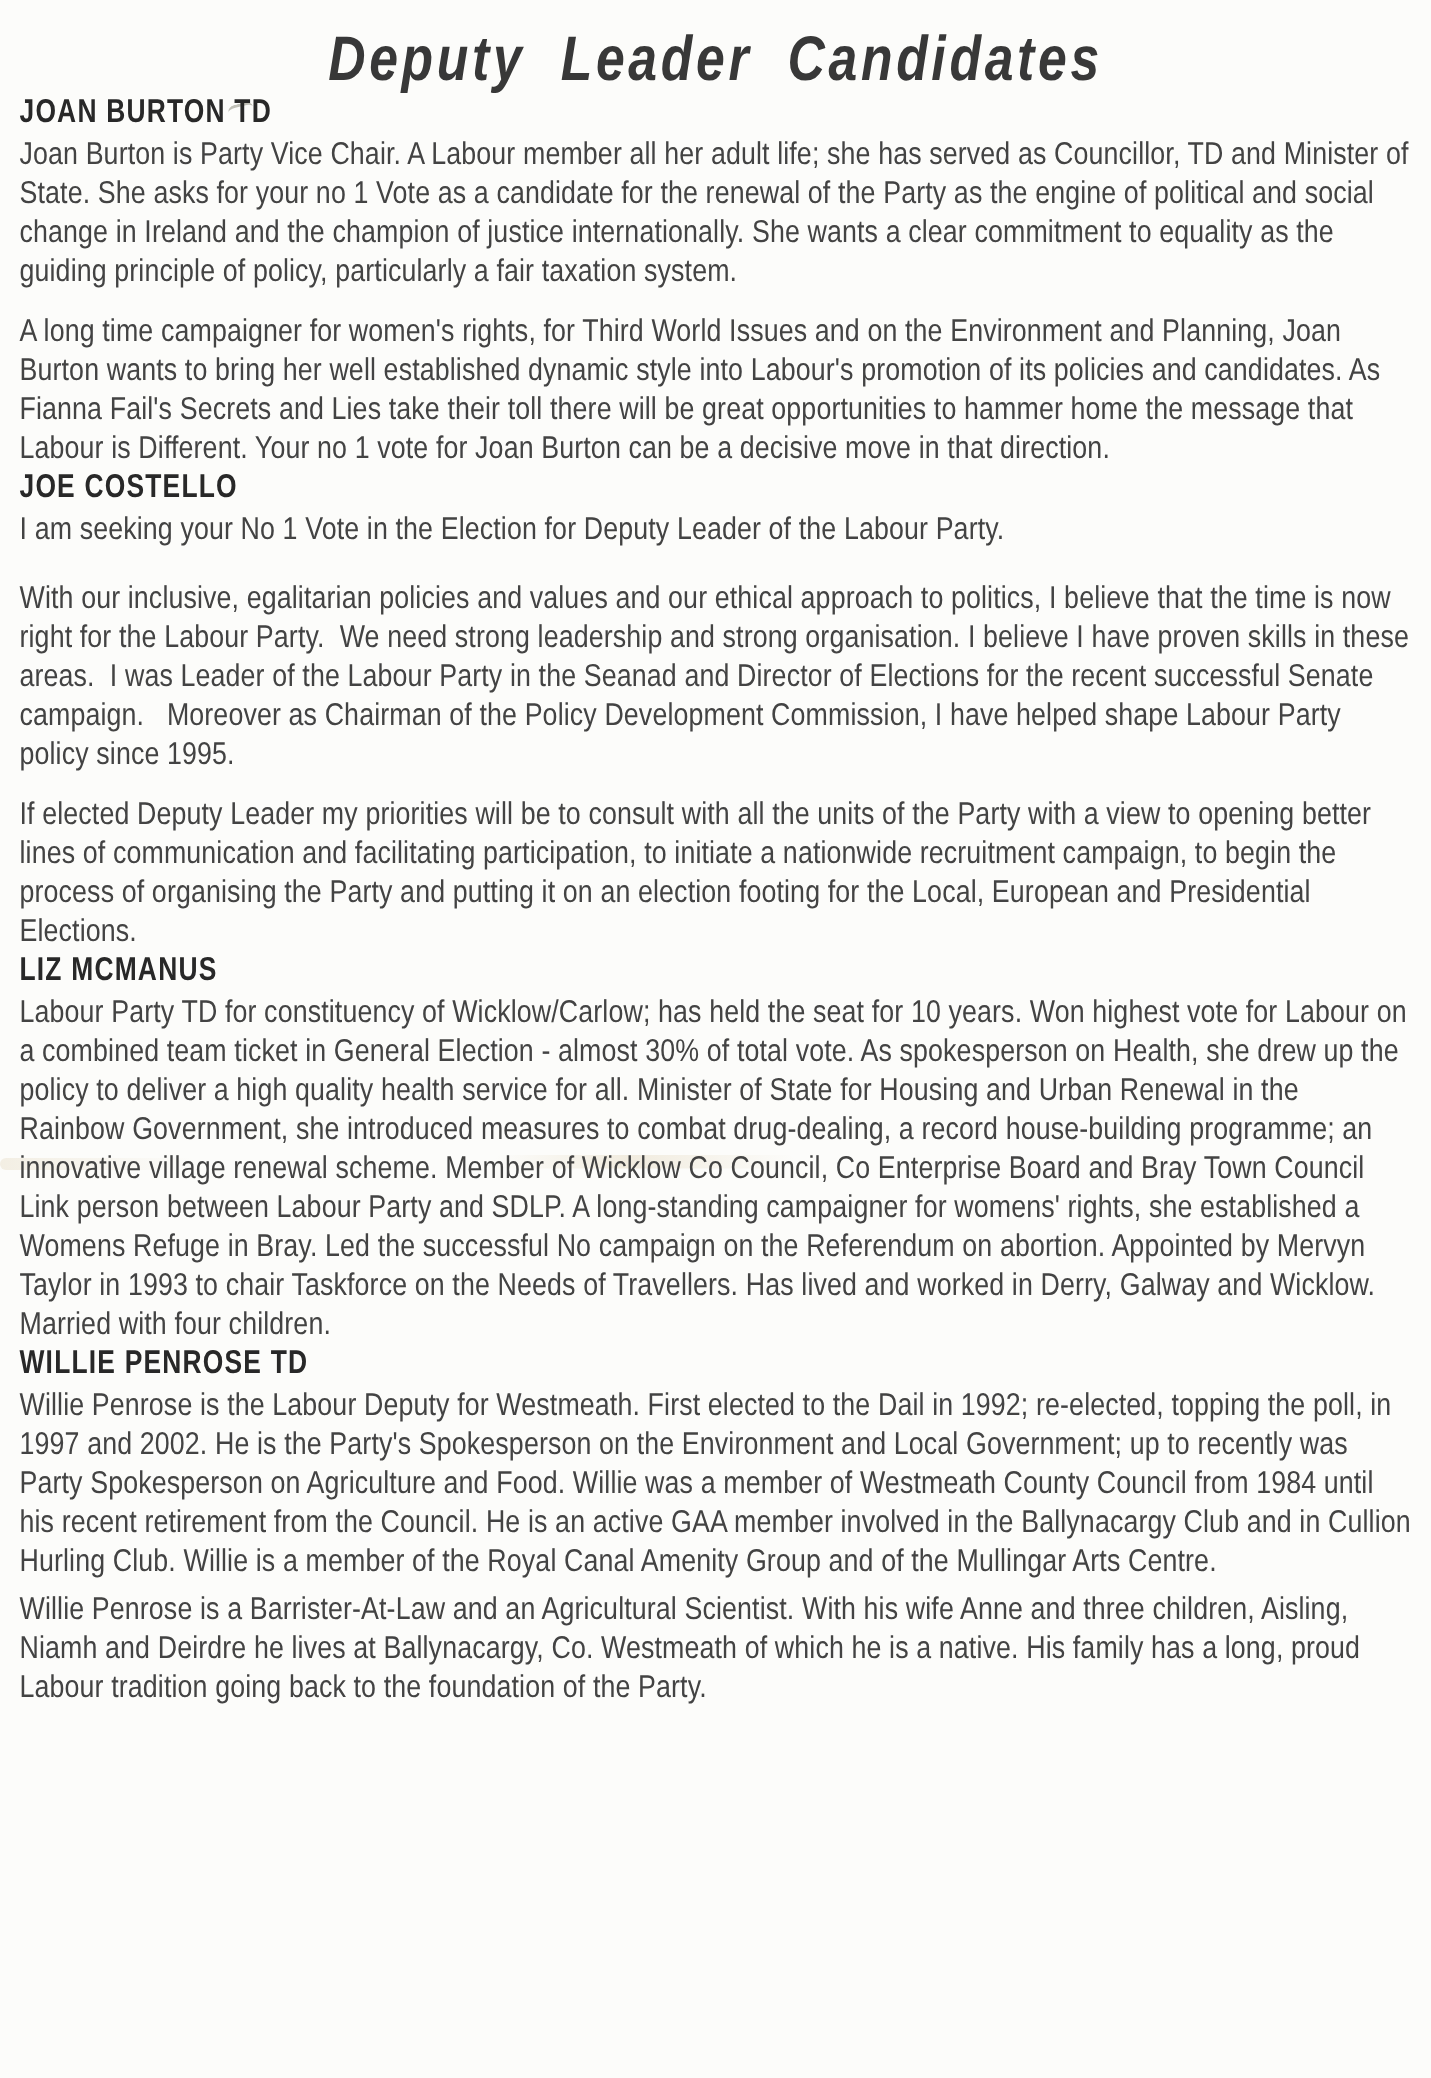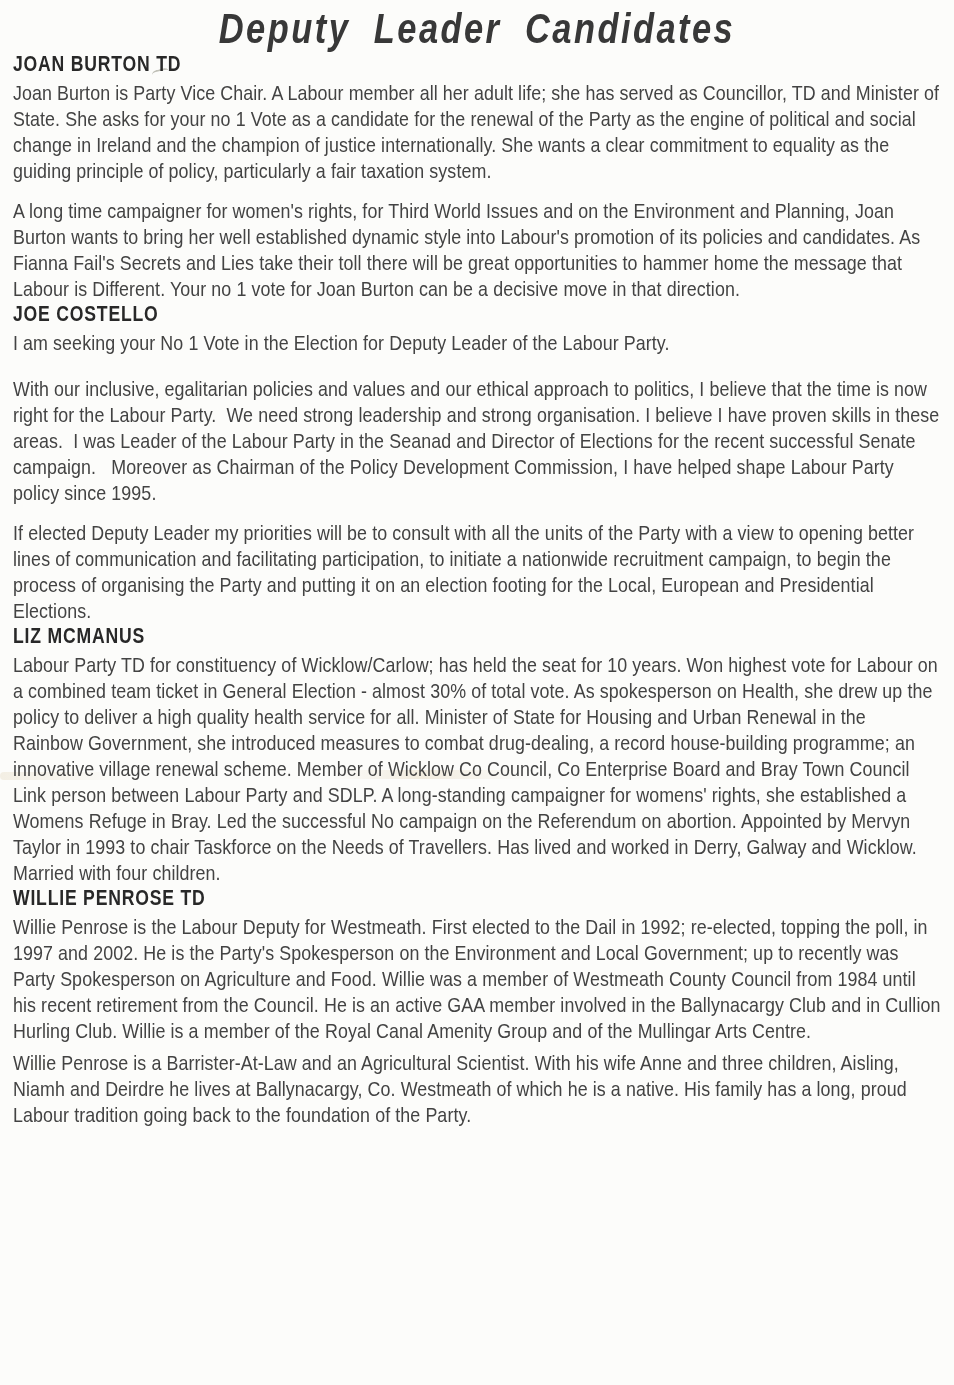--- a/index.html
+++ b/index.html
@@ -10,21 +10,21 @@
     width: 954px;
     height: 1385px;
     background: #fcfcfa;
     overflow: hidden;
     position: relative;
     font-family: "Liberation Sans", sans-serif;
   }
   .page {
     position: relative;
     width: 928px;
-    padding: 6px 13px 0 13px;
+    padding: 16px 13px 0 13px;
   }
   .title {
     margin: 0;
     text-align: center;
     font-size: 42px;
     line-height: 46px;
     font-weight: bold;
     font-style: italic;
     color: #383838;
     letter-spacing: 3px;

